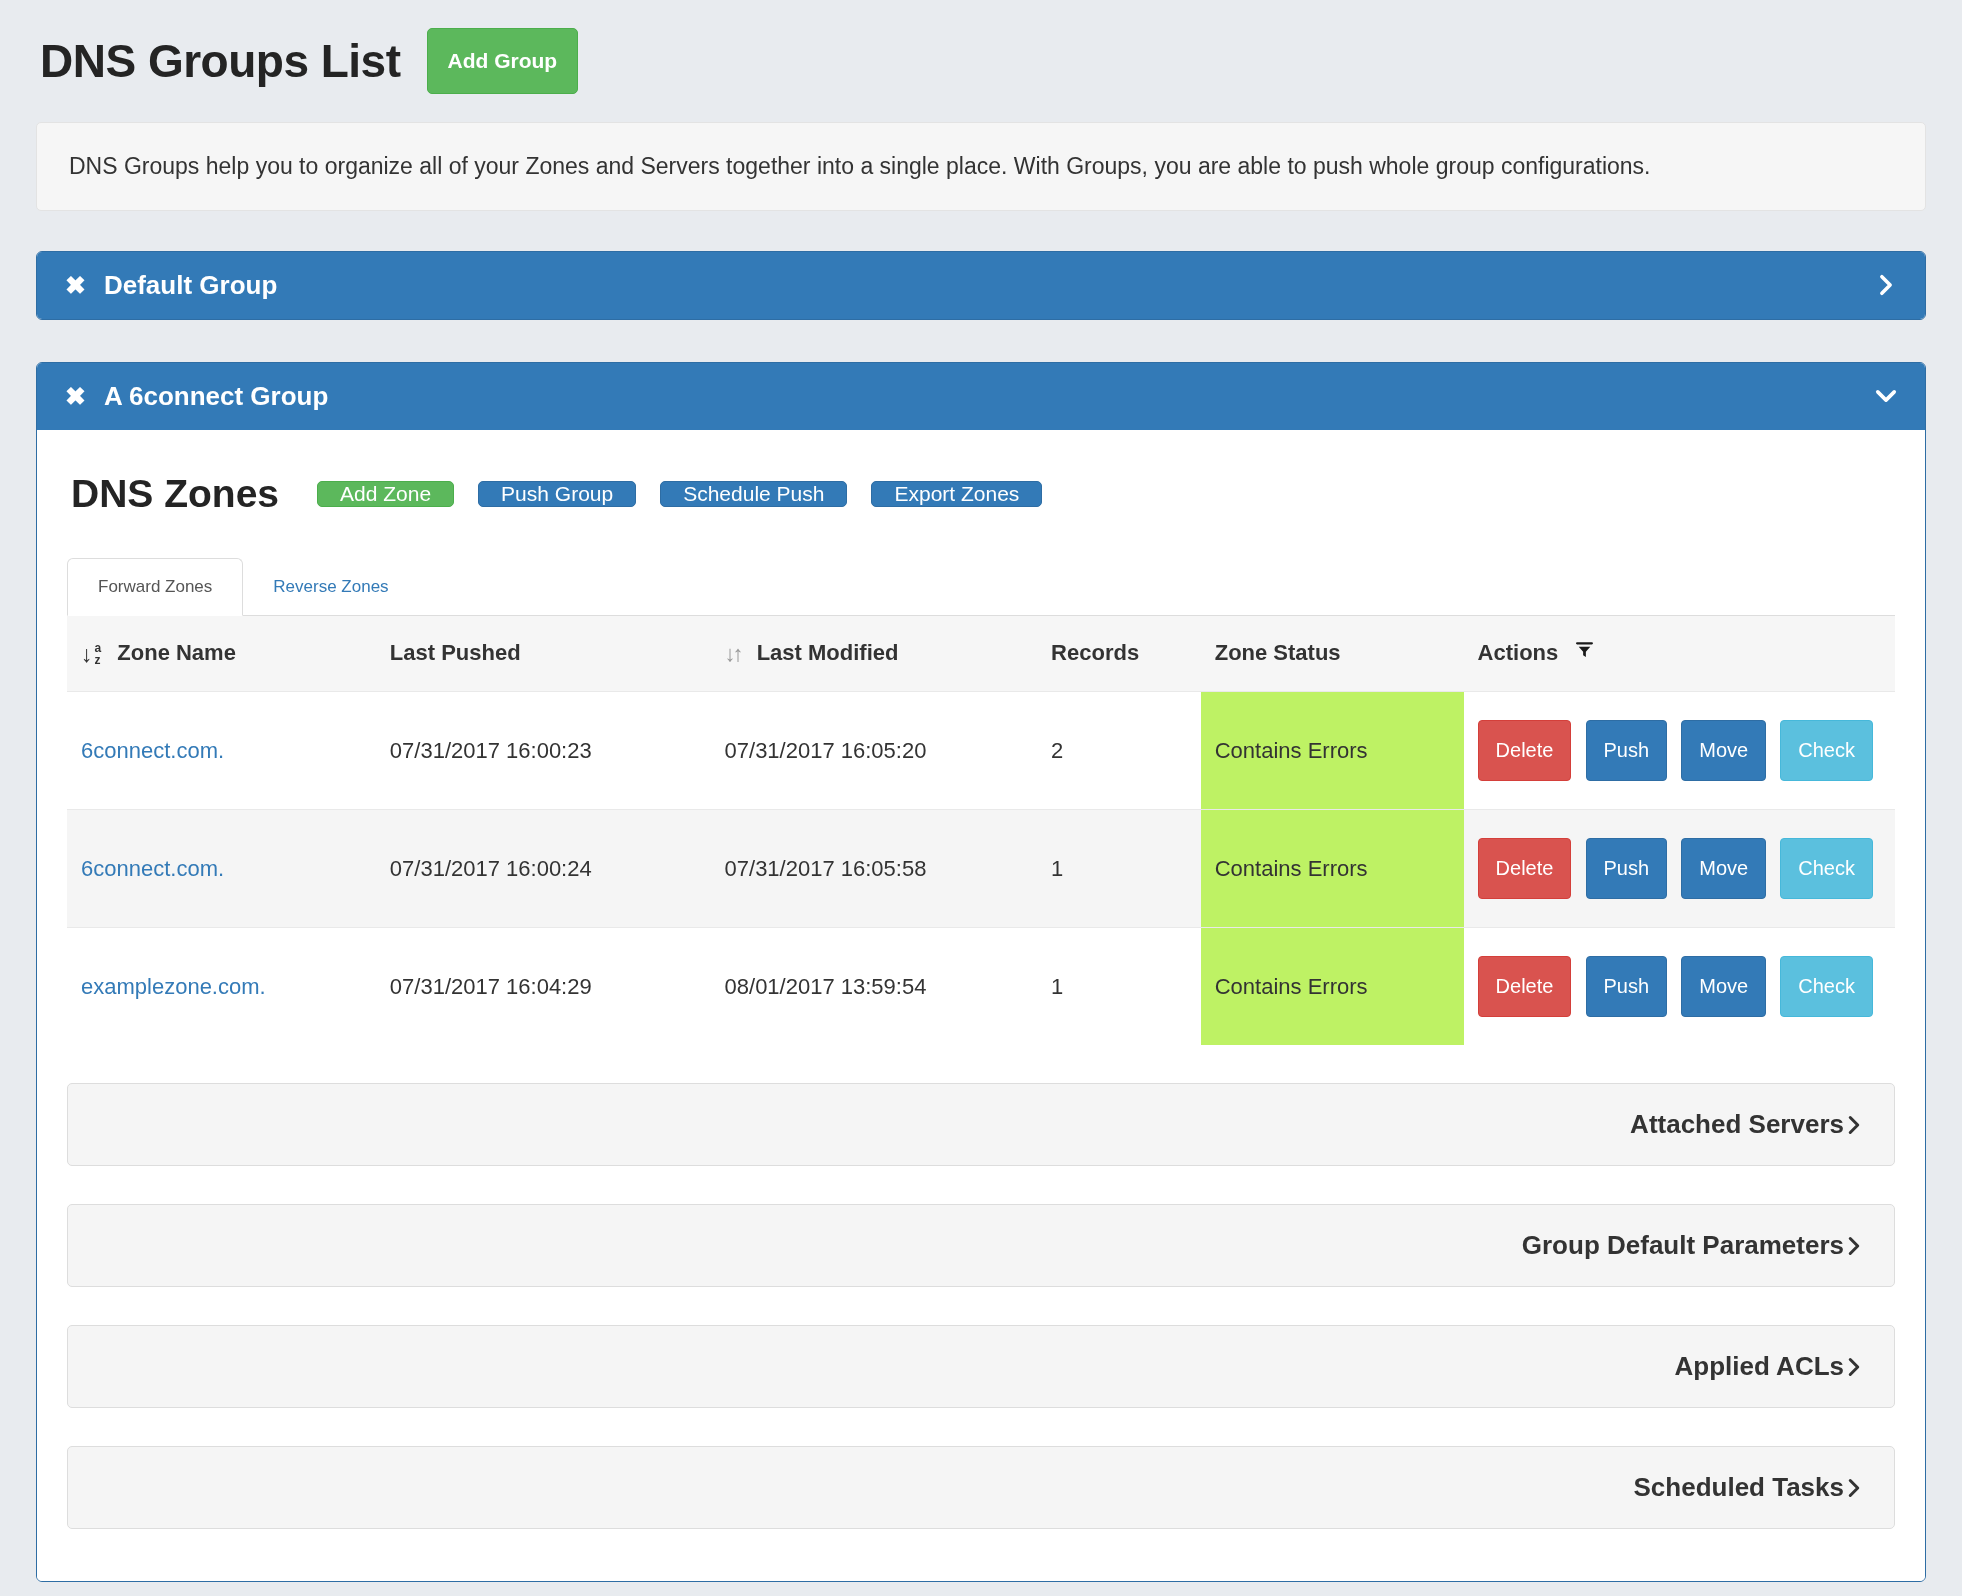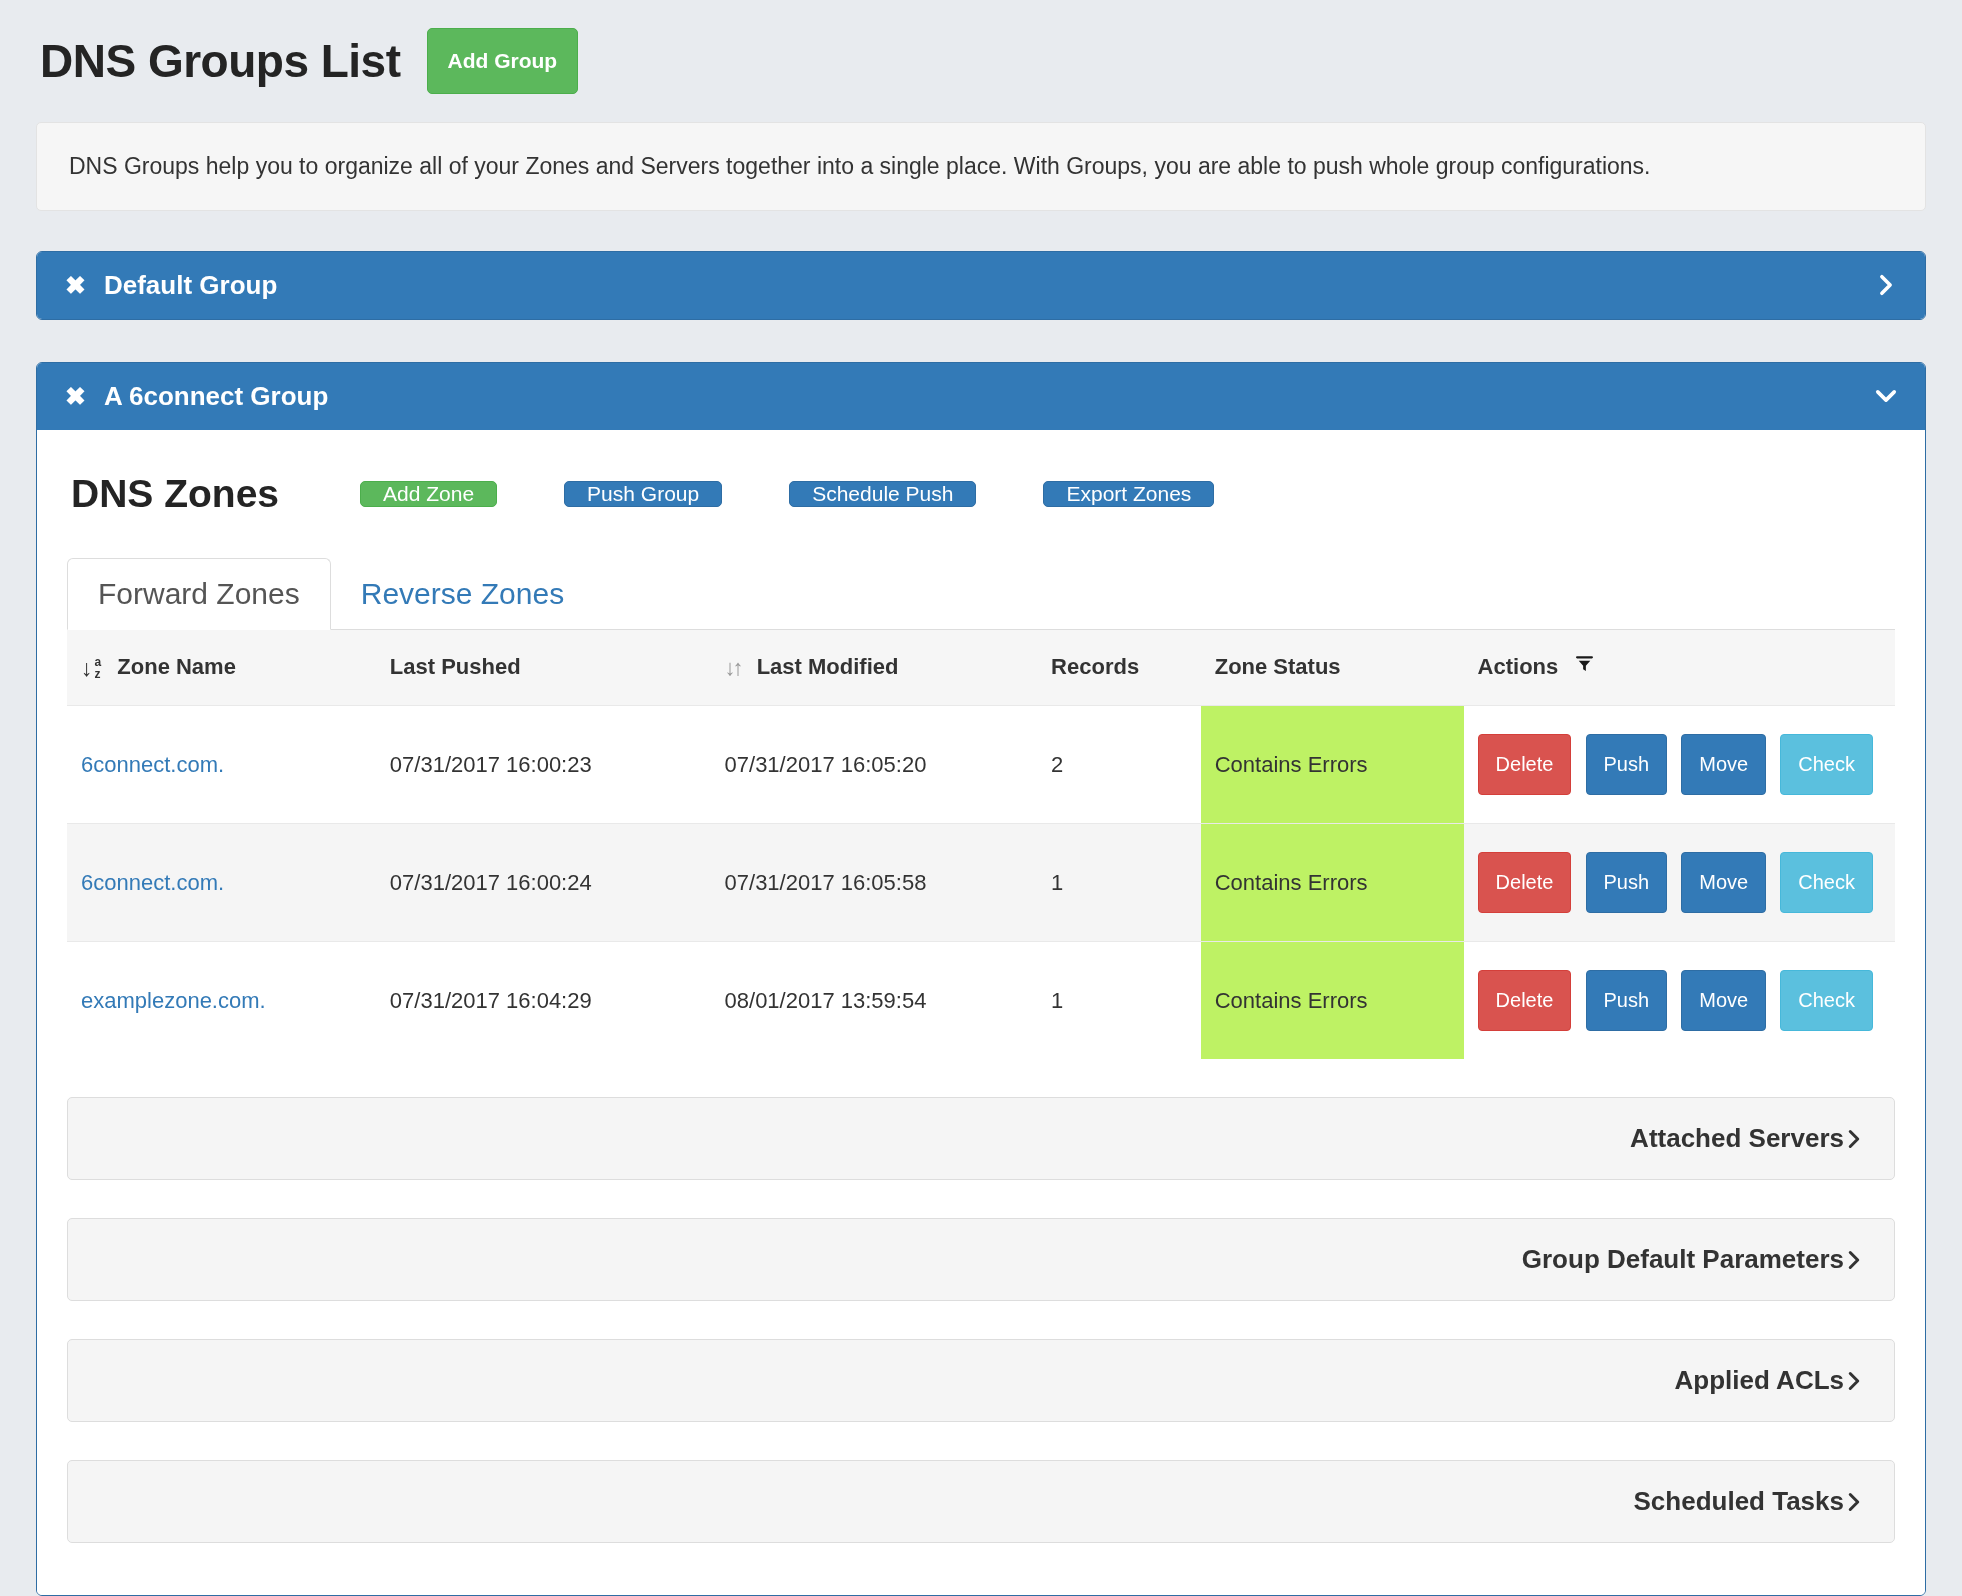--- a/index.html
+++ b/index.html
@@ -19,21 +19,21 @@
   .btn {
     display: inline-block; border-radius: 5px; cursor: pointer; text-align: center;
     border: 1px solid transparent; color: #fff; font-family: "Liberation Sans", sans-serif;
     white-space: nowrap;
   }
   .btn-success { background: #5cb85c; border-color: #4cae4c; }
   .btn-primary { background: #337ab7; border-color: #2e6da4; }
   .btn-danger  { background: #d9534f; border-color: #d43f3a; }
   .btn-info    { background: #5bc0de; border-color: #46b8da; }
   .btn-top { font-size: 21px; padding: 20px 20px; font-weight: bold; }
-  .btn-toolbar-item { font-size: 21px; padding: 0 22px; margin-left: 43px; }
+  .btn-toolbar-item { font-size: 21px; padding: 0 22px; }
   .btn-action { font-size: 20px; padding: 18px 17px; border-radius: 4px; }
 
   
   .well {
     background: #f6f6f6; border: 1px solid #e3e3e3; border-radius: 5px;
     padding: 26px 32px; font-size: 23px; line-height: 1.5; color: #333;
     margin-bottom: 40px; max-width: 1890px;
   }
 
   
@@ -49,21 +49,21 @@
   .chev.down svg { transform: rotate(90deg); }
 
   .panel-body { background: #fff; padding: 32px 30px 52px 30px; }
 
   
   .zones-toolbar { display: flex; align-items: center; gap: 24px; margin: 10px 0 42px 4px; }
   .zones-title { font-size: 39px; font-weight: bold; margin: 0 14px 0 0; color: #242424; }
 
   
   .tabs { display: flex; border-bottom: 1px solid #ddd; align-items: flex-end; }
-  .tab { font-size: 30px; padding: 18px 30px; cursor: pointer; }
+  .tab { font-size: 17px; padding: 18px 30px; cursor: pointer; }
   .tab.active {
     background: #fff; border: 1px solid #ddd; border-bottom: 1px solid #fff;
     border-radius: 6px 6px 0 0; color: #555; margin-bottom: -1px;
   }
   .tab.inactive { color: #337ab7; }
 
   
   table.zones { width: 100%; border-collapse: collapse; font-size: 22px; }
   table.zones thead th {
     text-align: left; font-weight: bold; padding: 24px 14px; background: #f6f6f6;

